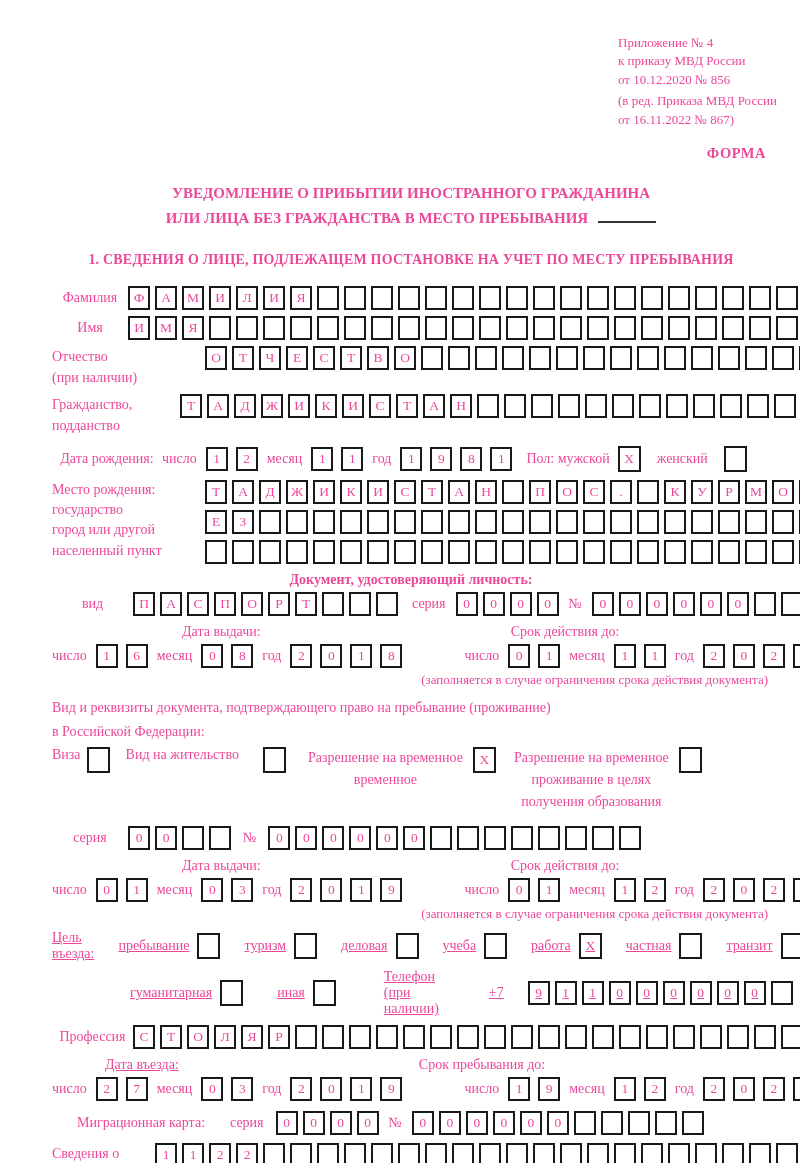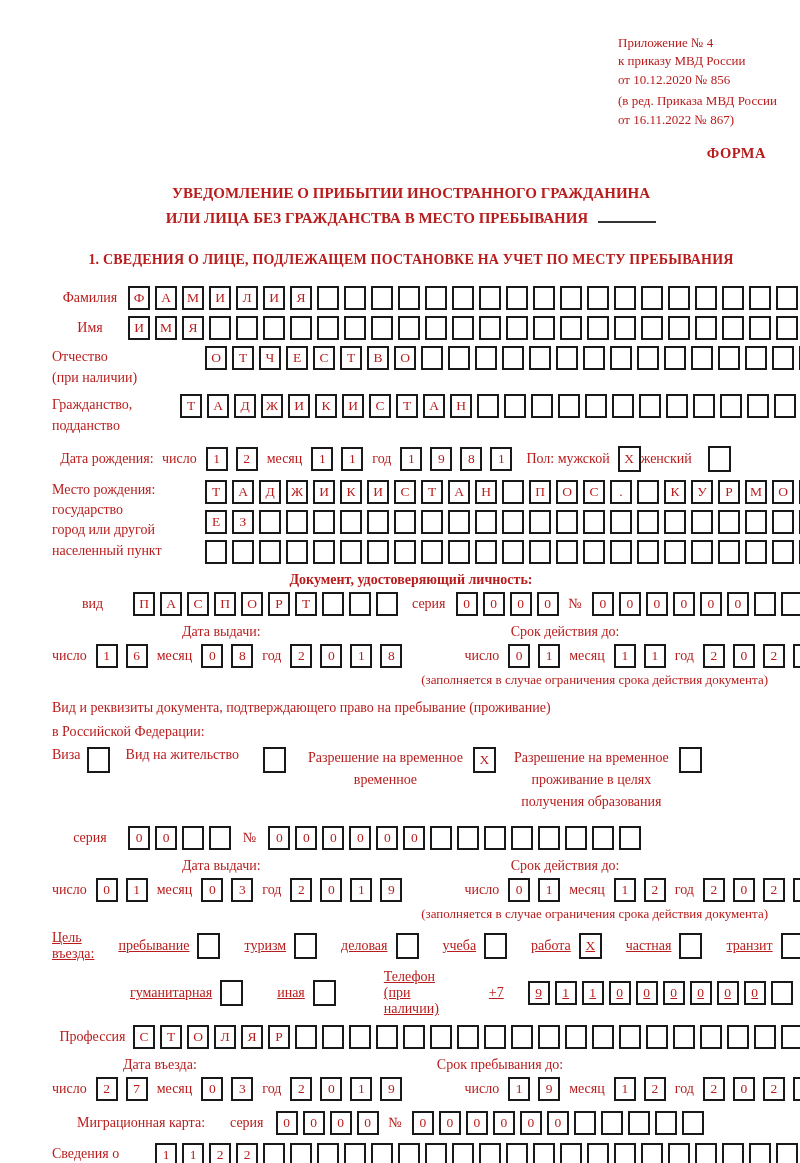--- a/index.html
+++ b/index.html
@@ -1,19 +1,19 @@
 <!DOCTYPE html>
 <html><head>
 <meta charset="utf-8">
 <style>
   html,body { margin:0; padding:0; background:#e8e8e8; }
   .page {
     width:800px; height:1163px; margin:0 auto; background:#ffffff;
     box-sizing:border-box; padding:34px 30px 0 52px; overflow:hidden;
-    font-family:"Liberation Serif","DejaVu Serif",serif; color:#b91c1c; font-size:14px;
+    font-family:"Liberation Serif","DejaVu Serif",serif; color:#ec4899; font-size:14px;
     position:relative;
   }
   .hdr { margin-left:566px; width:190px; font-size:13px; line-height:1.42; }
   .hdr .sub { margin-top:3px; }
   .forma { text-align:right; font-weight:bold; font-size:14.5px; margin-top:16px; padding-right:4px; letter-spacing:0.5px;}
   .title { text-align:center; font-weight:bold; font-size:15px; line-height:1.55; margin-top:20px; }
   .u-line { display:inline-block; width:58px; border-bottom:2px solid #333; height:1em; margin-left:10px; vertical-align:baseline;}
   .sec-h { text-align:center; font-weight:bold; font-size:14px; margin-top:22px; letter-spacing:0.2px; }
 
   .row { display:flex; align-items:center; margin-top:6px; }
@@ -210,21 +210,21 @@
       <span>год</span>
       <div class="cells dcells">
           <div class="cell">1</div>
           <div class="cell">9</div>
           <div class="cell">8</div>
           <div class="cell">1</div>
         </div>
     </div>
     <span style="margin-left:14px;">Пол: мужской</span>
     <div class="checkbox" style="margin-left:8px;">X</div>
-    <span style="">женский</span>
+    <span style="margin-left:16px;">женский</span>
     <div class="checkbox" style="margin-left:16px;"></div>
   </div>
 
   <div class="row-top" style="margin-top:8px;">
     <div class="lblcol w153" style="line-height:1.45;">
       <span>Место рождения:</span>
       <span>государство</span>
       <span>город или другой</span>
       <span>населенный пункт</span>
     </div>
@@ -575,21 +575,21 @@
         <div class="cell"></div>
         <div class="cell"></div>
         <div class="cell"></div>
         <div class="cell"></div>
         <div class="cell"></div>
         <div class="cell"></div>
       </div>
   </div>
 
   <div class="dual-title">
-    <span style="margin-left:71px;">Дата въезда:</span>
+    <span style="margin-left:53px;text-decoration:underline;">Дата въезда:</span>
     <span style="margin-left:240px;">Срок пребывания до:</span>
   </div>
   <div class="dgrow">
     <div class="dgroup">
       <span>число</span>
       <div class="cells dcells">
           <div class="cell">2</div>
           <div class="cell">7</div>
         </div>
       <span>месяц</span>

